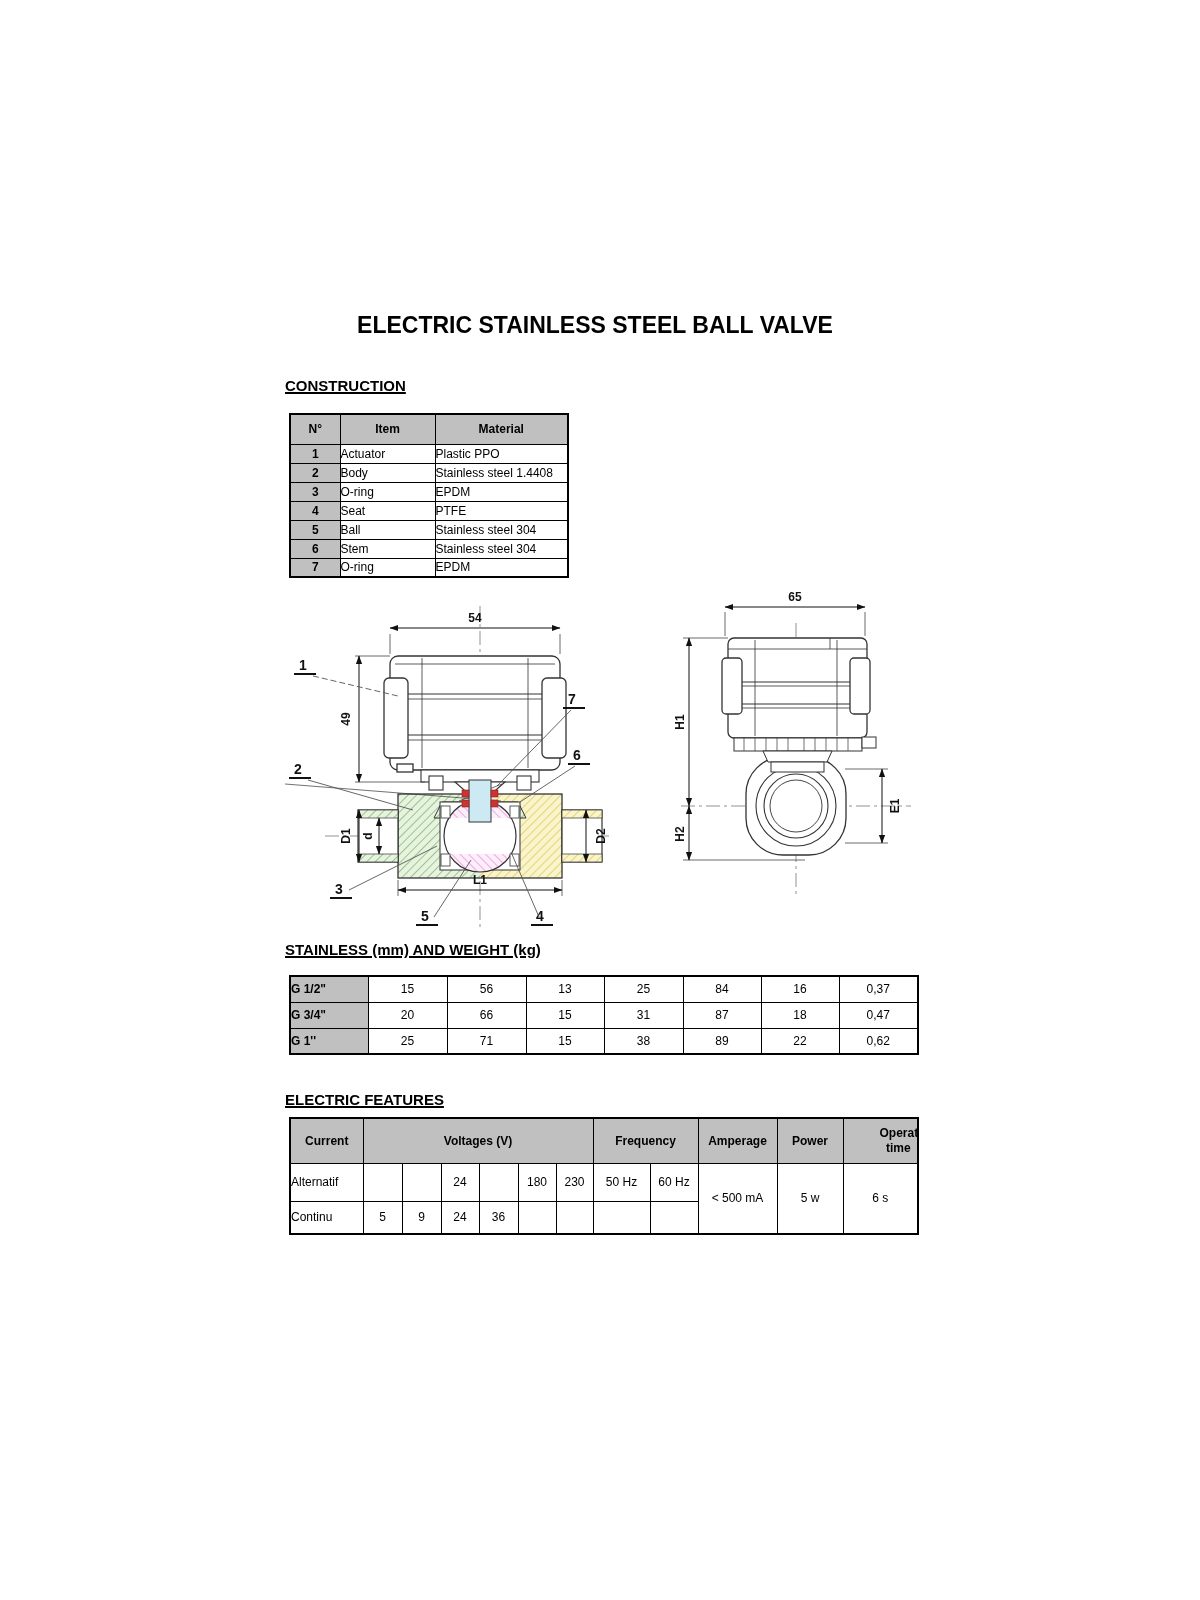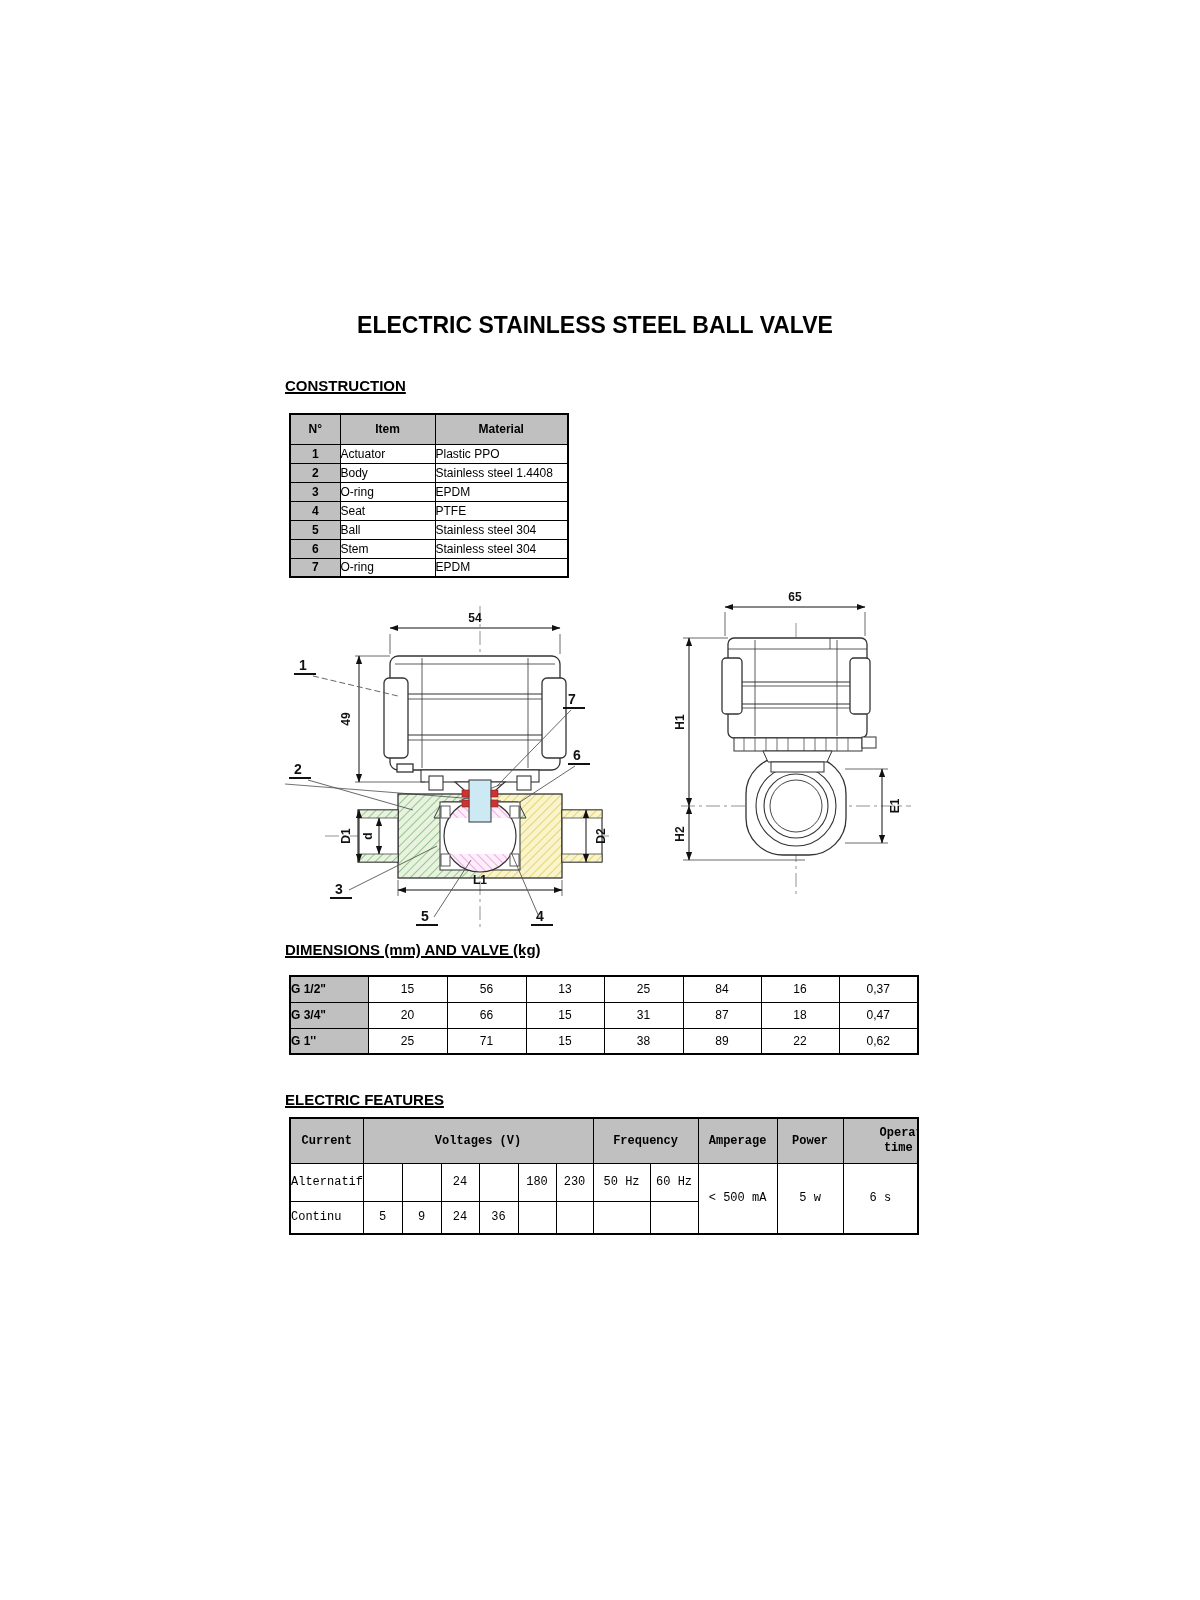--- a/index.html
+++ b/index.html
@@ -21,21 +21,21 @@
   .l{text-align:left;}
 
   #t-construction{left:289px;top:413px;width:278px;border:2px solid #000;}
   #t-construction tr.h{height:30px;}
   #t-construction tr.r{height:19px;}
 
   #t-dimensions{left:289px;top:975px;width:628px;border:2px solid #000;}
   #t-dimensions tr.h{height:22px;}
   #t-dimensions tr.r{height:26px;}
 
-  #t-electric{left:289px;top:1117px;width:628px;border:2px solid #000;font-family:Liberation Mono, monospace;}
+  #t-electric{left:289px;top:1117px;width:628px;border:2px solid #000;}
   #t-electric tr.h{height:45px;}
   #t-electric tr.r1{height:38px;}
   #t-electric tr.r2{height:33px;}
   #t-electric td.wrap{white-space:normal;line-height:1.25;padding-left:36px;}
 
   svg text{font-family:"Liberation Sans",sans-serif;}
   .dt{font-size:12px;font-weight:bold;fill:#111;}
   .co{font-size:14px;font-weight:bold;fill:#111;}
 </style>
 </head>
@@ -322,21 +322,21 @@
 
       <g>
         <line x1="560" y1="191" x2="603" y2="191" stroke="#444" stroke-width="0.8"></line>
         <line x1="560" y1="265" x2="603" y2="265" stroke="#444" stroke-width="0.8"></line>
         <line x1="597" y1="191" x2="597" y2="265" stroke="#111" stroke-width="1" marker-start="url(#ar)" marker-end="url(#ar)"></line>
         <text class="dt" x="610" y="232" text-anchor="middle" transform="rotate(-90 610 228)">E1</text>
       </g>
     </g>
   </svg>
 
-  <div class="sec" id="sec-dimensions">DIMENSIONS (mm) AND VALVE (kg)</div>
+  <div class="sec" id="sec-dimensions">STAINLESS (mm) AND WEIGHT (kg)</div>
 
   <table id="t-dimensions">
     <colgroup>
       <col style="width:78px">
         <col style="width:79px">
         <col style="width:79px">
         <col style="width:78px">
       <col style="width:79px">
         <col style="width:78px">
         <col style="width:78px">

